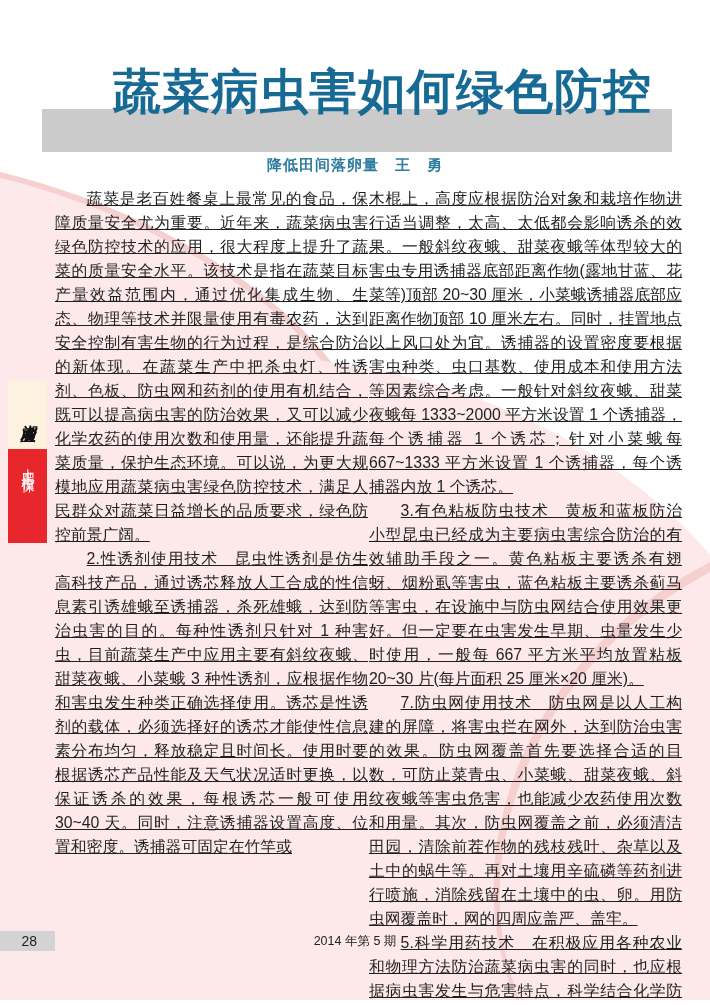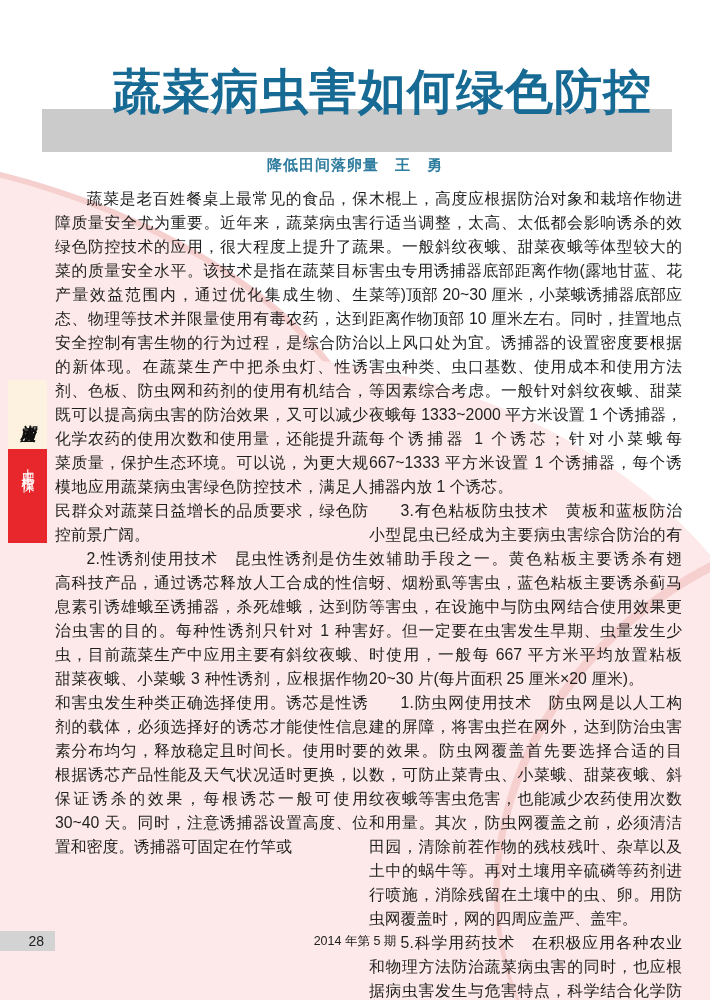--- a/index.html
+++ b/index.html
@@ -33,37 +33,37 @@
     font-size:48px; font-weight:bold; letter-spacing:1px;
     color:#176a94; z-index:2; white-space:nowrap; }
   .byline { position:absolute; left:0; top:156px; width:710px; text-align:center;
     font-size:15px; font-weight:bold; letter-spacing:1px; color:#2e7c9e; z-index:2; }
 
   
   .column { position:absolute; top:187px; width:313px;
     font-size:15.8px; line-height:24px; text-align:justify; z-index:2; }
   .column-left  { left:55px; }
   .column-right { left:369px; }
-  .column p { margin:0; text-indent:2em; }
+  .column p { margin:0; text-indent:2em;text-decoration:underline; }
   .column p.cont { text-indent:0; }
 
   
   .side-cream { position:absolute; left:8px; top:380px; width:39px; height:69px;
     background:#fdf2e0; z-index:2; display:flex; align-items:center; justify-content:center; }
   .magazine-logo { writing-mode:vertical-rl; font-family:"DejaVu Serif", serif;
     font-style:italic; font-weight:bold; font-size:15px; letter-spacing:1px; color:#111; }
   .side-red { position:absolute; left:8px; top:449px; width:39px; height:94px;
     background:#e8272d; z-index:2; display:flex; align-items:flex-start; justify-content:center;
     padding-top:9px; box-sizing:border-box; }
   .section-name { writing-mode:vertical-rl; font-size:13px; letter-spacing:4px; color:#ffffff; }
 
   
   .pagenum-strip { position:absolute; left:0; top:931px; width:55px; height:20px;
     background:#d3d3d3; z-index:3; display:flex; align-items:center; justify-content:flex-end;
-    padding-right:11px; box-sizing:border-box; }
+    padding-right:18px; box-sizing:border-box; }
   .pagenum { font-size:14px; color:#222222; }
   .issue-line { position:absolute; left:0; top:933px; width:710px; text-align:center;
     font-size:12.5px; color:#222222; z-index:3; }
 </style>
 </head>
 <body>
 
 <div class="page">
 
   <div class="petal-edge1"></div>
@@ -77,21 +77,21 @@
   <div class="byline">降低田间落卵量　王　勇</div>
 
   <div class="column column-left">
     <p>蔬菜是老百姓餐桌上最常见的食品，保障质量安全尤为重要。近年来，蔬菜病虫害绿色防控技术的应用，很大程度上提升了蔬菜的质量安全水平。该技术是指在蔬菜目标产量效益范围内，通过优化集成生物、生态、物理等技术并限量使用有毒农药，达到安全控制有害生物的行为过程，是综合防治的新体现。在蔬菜生产中把杀虫灯、性诱剂、色板、防虫网和药剂的使用有机结合，既可以提高病虫害的防治效果，又可以减少化学农药的使用次数和使用量，还能提升蔬菜质量，保护生态环境。可以说，为更大规模地应用蔬菜病虫害绿色防控技术，满足人民群众对蔬菜日益增长的品质要求，绿色防控前景广阔。</p>
     <p>2.性诱剂使用技术　昆虫性诱剂是仿生高科技产品，通过诱芯释放人工合成的性信息素引诱雄蛾至诱捕器，杀死雄蛾，达到防治虫害的目的。每种性诱剂只针对 1 种害虫，目前蔬菜生产中应用主要有斜纹夜蛾、甜菜夜蛾、小菜蛾 3 种性诱剂，应根据作物和害虫发生种类正确选择使用。诱芯是性诱剂的载体，必须选择好的诱芯才能使性信息素分布均匀，释放稳定且时间长。使用时要根据诱芯产品性能及天气状况适时更换，以保证诱杀的效果，每根诱芯一般可使用 30~40 天。同时，注意诱捕器设置高度、位置和密度。诱捕器可固定在竹竿或</p>
   </div>
 
   <div class="column column-right">
     <p class="cont">木棍上，高度应根据防治对象和栽培作物进行适当调整，太高、太低都会影响诱杀的效果。一般斜纹夜蛾、甜菜夜蛾等体型较大的害虫专用诱捕器底部距离作物(露地甘蓝、花菜等)顶部 20~30 厘米，小菜蛾诱捕器底部应距离作物顶部 10 厘米左右。同时，挂置地点以上风口处为宜。诱捕器的设置密度要根据害虫种类、虫口基数、使用成本和使用方法等因素综合考虑。一般针对斜纹夜蛾、甜菜夜蛾每 1333~2000 平方米设置 1 个诱捕器，每个诱捕器 1 个诱芯；针对小菜蛾每 667~1333 平方米设置 1 个诱捕器，每个诱捕器内放 1 个诱芯。</p>
     <p>3.有色粘板防虫技术　黄板和蓝板防治小型昆虫已经成为主要病虫害综合防治的有效辅助手段之一。黄色粘板主要诱杀有翅蚜、烟粉虱等害虫，蓝色粘板主要诱杀蓟马等害虫，在设施中与防虫网结合使用效果更好。但一定要在虫害发生早期、虫量发生少时使用，一般每 667 平方米平均放置粘板 20~30 片(每片面积 25 厘米×20 厘米)。</p>
-    <p>1.防虫网使用技术　防虫网是以人工构建的屏障，将害虫拦在网外，达到防治虫害的效果。防虫网覆盖首先要选择合适的目数，可防止菜青虫、小菜蛾、甜菜夜蛾、斜纹夜蛾等害虫危害，也能减少农药使用次数和用量。其次，防虫网覆盖之前，必须清洁田园，清除前茬作物的残枝残叶、杂草以及土中的蜗牛等。再对土壤用辛硫磷等药剂进行喷施，消除残留在土壤中的虫、卵。用防虫网覆盖时，网的四周应盖严、盖牢。</p>
+    <p>7.防虫网使用技术　防虫网是以人工构建的屏障，将害虫拦在网外，达到防治虫害的效果。防虫网覆盖首先要选择合适的目数，可防止菜青虫、小菜蛾、甜菜夜蛾、斜纹夜蛾等害虫危害，也能减少农药使用次数和用量。其次，防虫网覆盖之前，必须清洁田园，清除前茬作物的残枝残叶、杂草以及土中的蜗牛等。再对土壤用辛硫磷等药剂进行喷施，消除残留在土壤中的虫、卵。用防虫网覆盖时，网的四周应盖严、盖牢。</p>
     <p>5.科学用药技术　在积极应用各种农业和物理方法防治蔬菜病虫害的同时，也应根据病虫害发生与危害特点，科学结合化学防治。在使用农药时要先根据各级蔬菜植保部门发布的预警信息，做到适时防治，对症下药。其次要注意农药使用的浓度、方法和安全间隔期，同时注意农药的交替使用。</p>
   </div>
 
   <div class="side-cream">
     <span class="magazine-logo">湖南农业</span>
   </div>
   <div class="side-red">
     <span class="section-name">土肥植保</span>
   </div>
 

